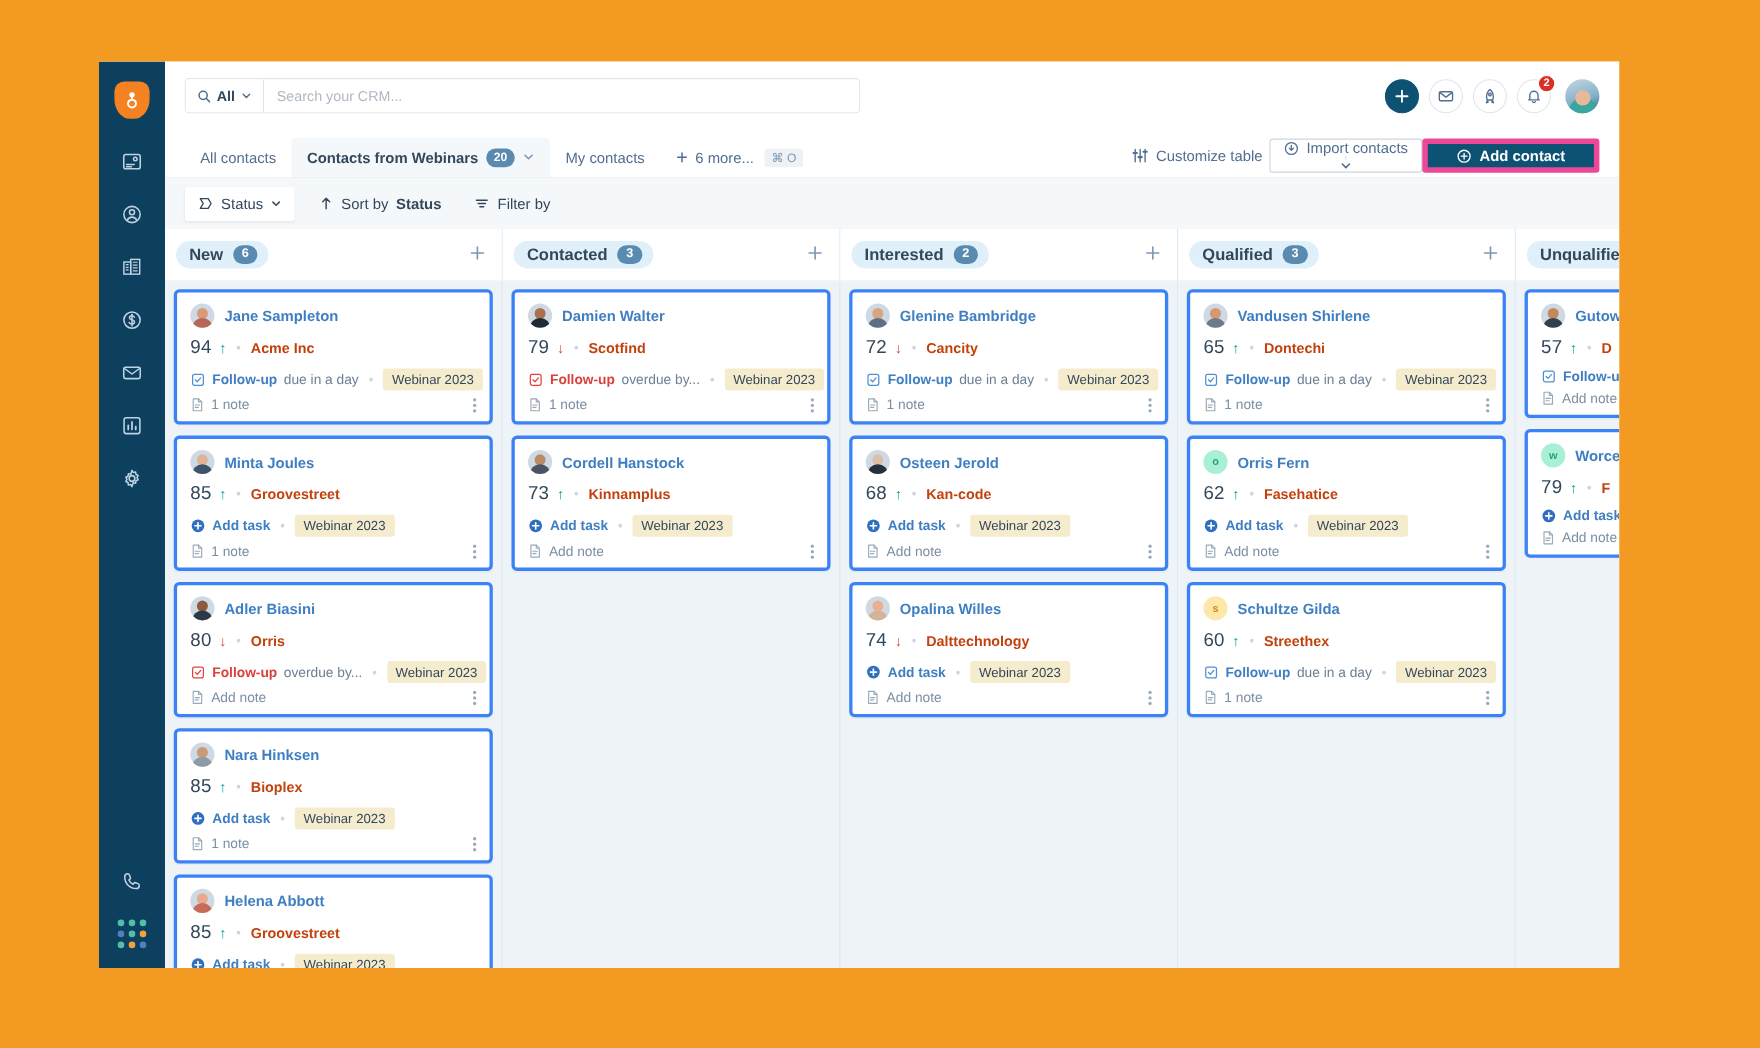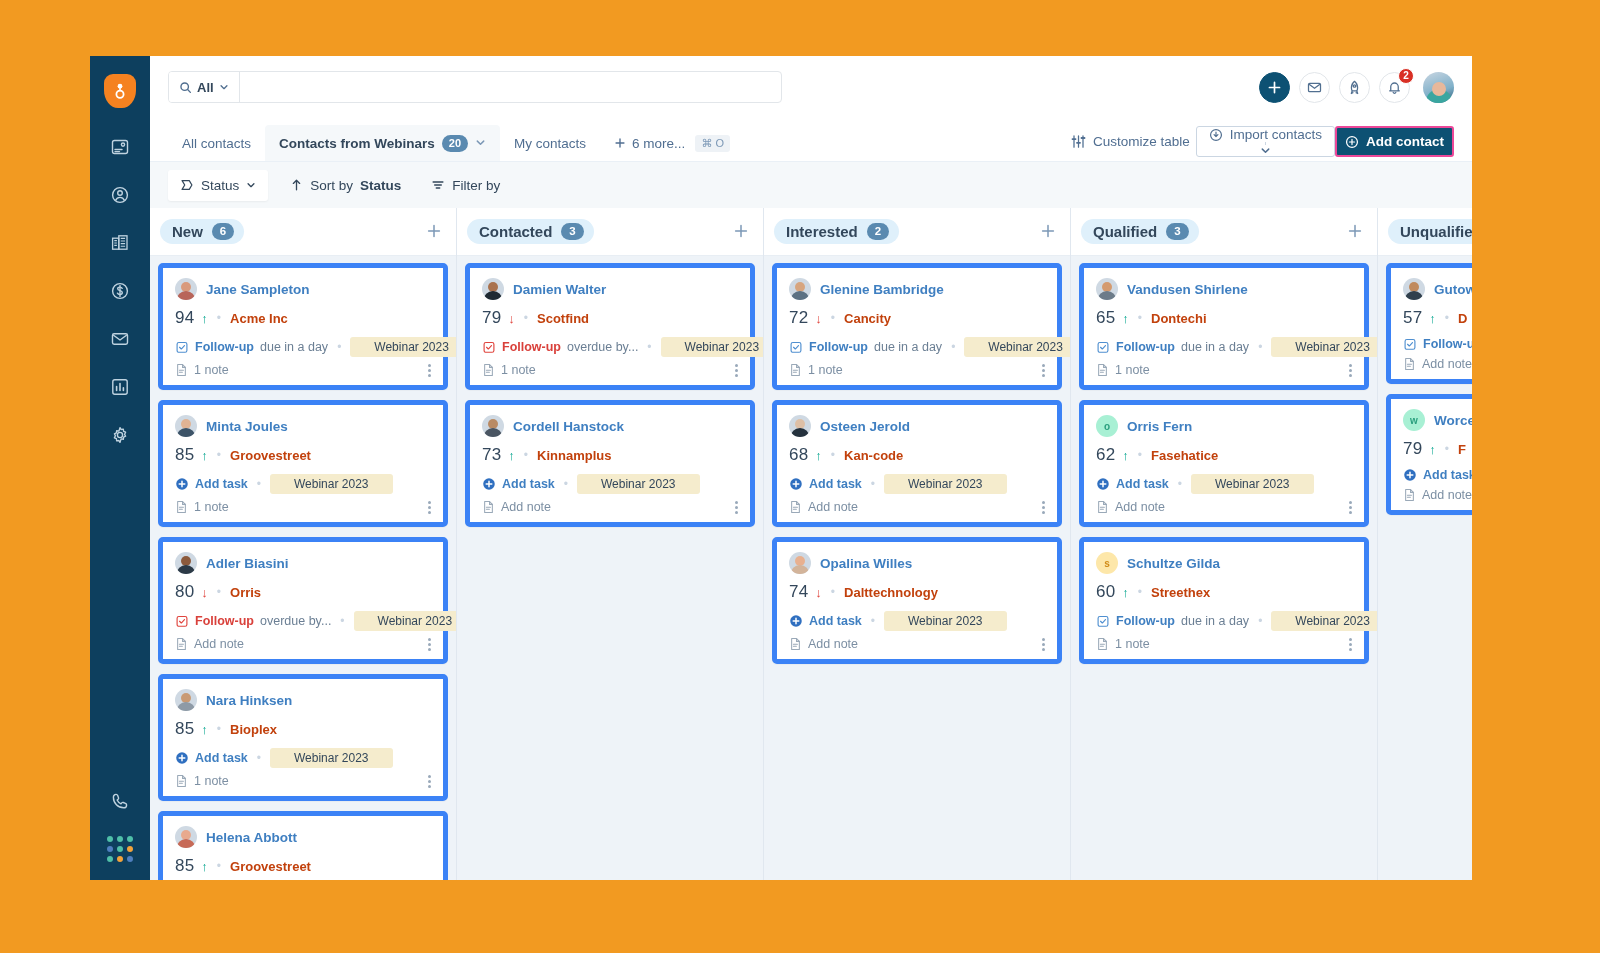--- a/index.html
+++ b/index.html
@@ -150,23 +150,23 @@
   .btn-outline {
     display:flex; align-items:center; height: 31px;
     border: 1px solid #cbd6e2; border-radius: 3px; background:#fff;
     font-size: 13.5px; color: #506e91; cursor:pointer; overflow:hidden;flex-direction:column;
   }
   .btn-outline .seg { display:flex; align-items:center; gap:7px; padding: 0 12px; height:100%;}
   .btn-outline .divider { width:1px; height:100%; background:#cbd6e2;}
   .btn-outline .caret { padding: 0 9px; display:flex; align-items:center; height:100%;}
   .btn-primary {
     display:flex; align-items:center; gap:7px;
-    height: 31px; padding: 0 8px; border-radius: 3px;
+    height: 31px; padding: 0 26px; border-radius: 3px;
     background: #0d5173; color:#fff; font-size: 13.5px; font-weight:600;
-    cursor:pointer; border:2px solid #ec4899;
+    cursor:pointer; border:5px solid #ec4899;
   }
 
   
   #filterbar {
     height: 46px; background: #f5f8fa;
     display:flex; align-items:center; padding: 0 18px; gap: 14px;
     flex: 0 0 46px;
   }
   .pill-btn {
     display:flex; align-items:center; gap:7px;
@@ -205,21 +205,21 @@
   }
   .col-name { font-size: 15px; font-weight: 700; color: #33475b; }
   .col-count {
     background: #5a8ab0; color:#fff; font-size: 11.5px; font-weight: 700;
     border-radius: 9px; padding: 1px 8px; line-height: 15px;
   }
   .col-add { margin-left:auto; color:#7c98b6; cursor:pointer; font-size: 20px; line-height: 1; }
   .col-body { flex: 1; padding: 7px 8px 8px 8px; overflow: hidden; }
 
   .card {
-    background:#fff; border:5px solid #3b82f6; border-radius: 5px;
+    background:#fff; border:3px solid #3b82f6; border-radius: 5px;
     padding: 10px 10px 8px 12px; margin-bottom: 10px;
     cursor: pointer; position: relative;
     box-shadow: 0 1px 1px rgba(0,0,0,.03);
   }
   .card-row1 { display:flex; align-items:center; gap:9px; margin-bottom: 8px; }
   .av {
     width: 22px; height: 22px; border-radius: 50%; flex: 0 0 22px;
     overflow:hidden; position: relative;
     display:flex; align-items:center; justify-content:center;
     font-size: 10px; font-weight: 700;
@@ -243,21 +243,21 @@
   .sep { color:#cbd6e2; font-size: 12px; margin: 0 2px;}
   .company { font-size: 13px; font-weight: 700; color: #c2410c; }
   .card-row3 { display:flex; align-items:center; gap:7px; margin-bottom: 6px; flex-wrap: nowrap; }
   .task-link { display:flex; align-items:center; gap:6px; font-size: 12.5px; white-space:nowrap;}
   .task-link.followup-due .lbl { color:#3f7fc1; font-weight: 700; }
   .task-link.followup-over .lbl { color:#d9413b; font-weight: 700; }
   .task-link .due { color:#6b7f94; font-weight: 400; }
   .task-link.addtask .lbl { color:#3f7fc1; font-weight: 700; }
   .tag {
     background:#f5eccd; color:#33475b; font-size: 12px;
-    border-radius: 3px; padding: 3px 24px; white-space:nowrap;
+    border-radius: 3px; padding: 3px 8px; white-space:nowrap;
   }
   .card-row4 { display:flex; align-items:center; gap:7px; }
   .note-link { font-size: 12.5px; color:#7c8fa3; display:flex; align-items:center; gap:6px; }
   .kebab {
     margin-left:auto; color:#99a9ba; font-size: 14px; letter-spacing: 0;
     line-height: 8px; cursor: pointer; padding: 0 2px;
     display:flex; flex-direction:column; gap:2px; align-items:center;
   }
   .kebab i { width:3px; height:3px; background:#99a9ba; border-radius:50%; display:block;}
 </style>
@@ -349,20 +349,21 @@
         <div class="search-scope">
           <svg width="13" height="13" viewBox="0 0 16 16" fill="none" stroke="#516f90" stroke-width="1.7">
             <circle cx="7" cy="7" r="4.6"></circle>
               <path d="M10.6 10.6L14 14" stroke-linecap="round"></path>
           </svg>
           <span>All</span>
           <svg width="10" height="10" viewBox="0 0 12 12" fill="none" stroke="#516f90" stroke-width="1.6">
             <path d="M2.5 4.5L6 8l3.5-3.5" stroke-linecap="round" stroke-linejoin="round"></path>
           </svg>
         </div>
+        <input class="search-input" type="text" placeholder="Search your CRM..." style="">
       </div>
 
       <div class="topbar-right">
         <div class="circ-btn primary">
           <svg width="15" height="15" viewBox="0 0 16 16" stroke="#fff" stroke-width="1.8">
             <path d="M8 2.6v10.8M2.6 8h10.8" stroke-linecap="round"></path>
           </svg>
         </div>
         <div class="circ-btn">
           <svg width="15" height="15" viewBox="0 0 16 16" fill="none" stroke="#516f90" stroke-width="1.35">

